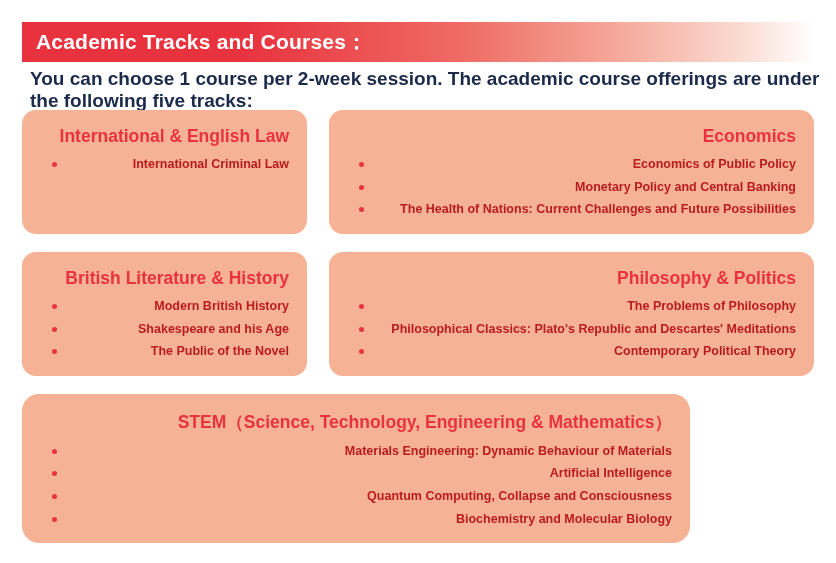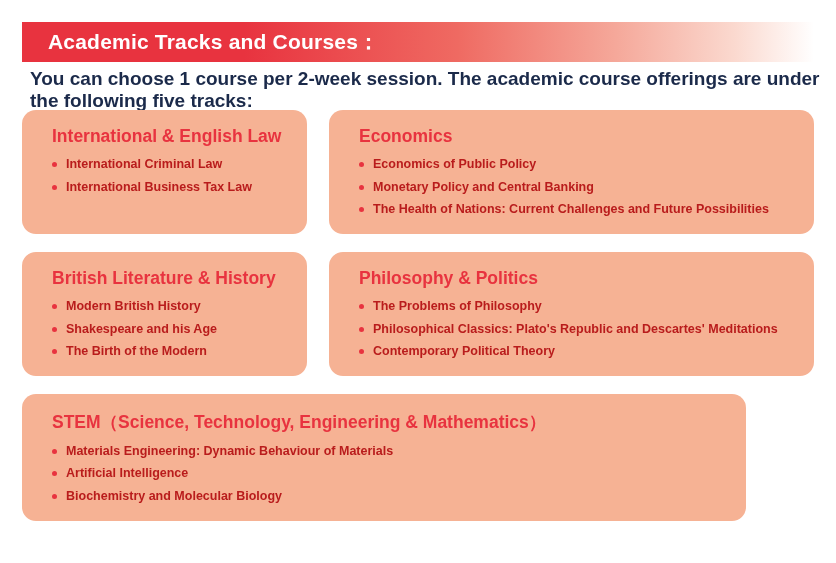--- a/index.html
+++ b/index.html
@@ -28,57 +28,59 @@
     height: 40px;
     background: linear-gradient(to right, #e8333f 0%, #e8333f 28%, #ef6a62 55%, #f5a89a 75%, #fbd9cf 90%, #ffffff 100%);
     display: flex;
     align-items: center;
   }
   .header-title {
     color: #ffffff;
     font-size: 21px;
     font-weight: bold;
     letter-spacing: 0.2px;
-    padding-left: 26px;
+    padding-left: 14px;
     white-space: nowrap;
   }
   .intro {
     position: absolute;
     left: 30px;
     top: 68px;
     width: 790px;
     font-size: 19px;
     font-weight: bold;
     color: #1b2a4a;
   }
   .grid {
     position: absolute;
     left: 22px;
     top: 110px;
     width: 792px;
+    text-align: right;
   }
   .row {
     display: flex;
     gap: 22px;
     margin-bottom: 18px;
   }
   .card {
     background: #f6b294;
     border-radius: 14px;
     padding: 14px 18px 16px 18px;
     box-sizing: border-box;
   }
   .card-left {
     width: 285px;
   }
   .card-right {
     flex: 1;
   }
   .card-full {
-    width: 724px;
+    width: 668px;
+    border-radius: 17px;
   }
   .card-title {
     color: #e8333f;
     font-size: 17.5px;
     font-weight: bold;
     margin: 2px 0 10px 12px;
     white-space: nowrap;
   }
   .card-full .card-title {
     font-size: 17.5px;
@@ -127,21 +129,20 @@
   <div class="intro">You can choose 1 course per 2-week session. The academic course offerings are under the following five tracks:</div>
 
   <div class="grid">
 
     <div class="row">
 
       <div class="card card-left">
         <div class="card-title">International &amp; English Law</div>
         <ul class="courses">
           <li><span class="bullet"></span><span>International Criminal Law</span></li>
-          <li><span class="bullet"></span><span>International Business Tax Law</span></li>
         </ul>
       </div>
 
       <div class="card card-right">
         <div class="card-title">Economics</div>
         <ul class="courses">
           <li><span class="bullet"></span><span>Economics of Public Policy</span></li>
           <li><span class="bullet"></span><span>Monetary Policy and Central Banking</span></li>
           <li><span class="bullet"></span><span>The Health of Nations: Current Challenges and Future Possibilities</span></li>
         </ul>
@@ -149,21 +150,21 @@
 
     </div>
 
     <div class="row">
 
       <div class="card card-left">
         <div class="card-title">British Literature &amp; History</div>
         <ul class="courses">
           <li><span class="bullet"></span><span>Modern British History</span></li>
           <li><span class="bullet"></span><span>Shakespeare and his Age</span></li>
-          <li><span class="bullet"></span><span>The Birth of the Modern</span></li>
+          <li><span class="bullet"></span><span>The Public of the Novel</span></li>
         </ul>
       </div>
 
       <div class="card card-right">
         <div class="card-title">Philosophy &amp; Politics</div>
         <ul class="courses">
           <li><span class="bullet"></span><span>The Problems of Philosophy</span></li>
           <li><span class="bullet"></span><span>Philosophical Classics: Plato's Republic and Descartes' Meditations</span></li>
           <li><span class="bullet"></span><span>Contemporary Political Theory</span></li>
         </ul>
@@ -171,20 +172,21 @@
 
     </div>
 
     <div class="row">
 
       <div class="card card-full">
         <div class="card-title">STEM（Science, Technology, Engineering &amp; Mathematics）</div>
         <ul class="courses stem-list">
           <li><span class="bullet"></span><span>Materials Engineering: Dynamic Behaviour of Materials</span></li>
           <li><span class="bullet"></span><span>Artificial Intelligence</span></li>
+          <li><span class="bullet"></span><span>Quantum Computing, Collapse and Consciousness</span></li>
           <li><span class="bullet"></span><span>Biochemistry and Molecular Biology</span></li>
         </ul>
       </div>
 
     </div>
 
   </div>
 
 </div>
 

